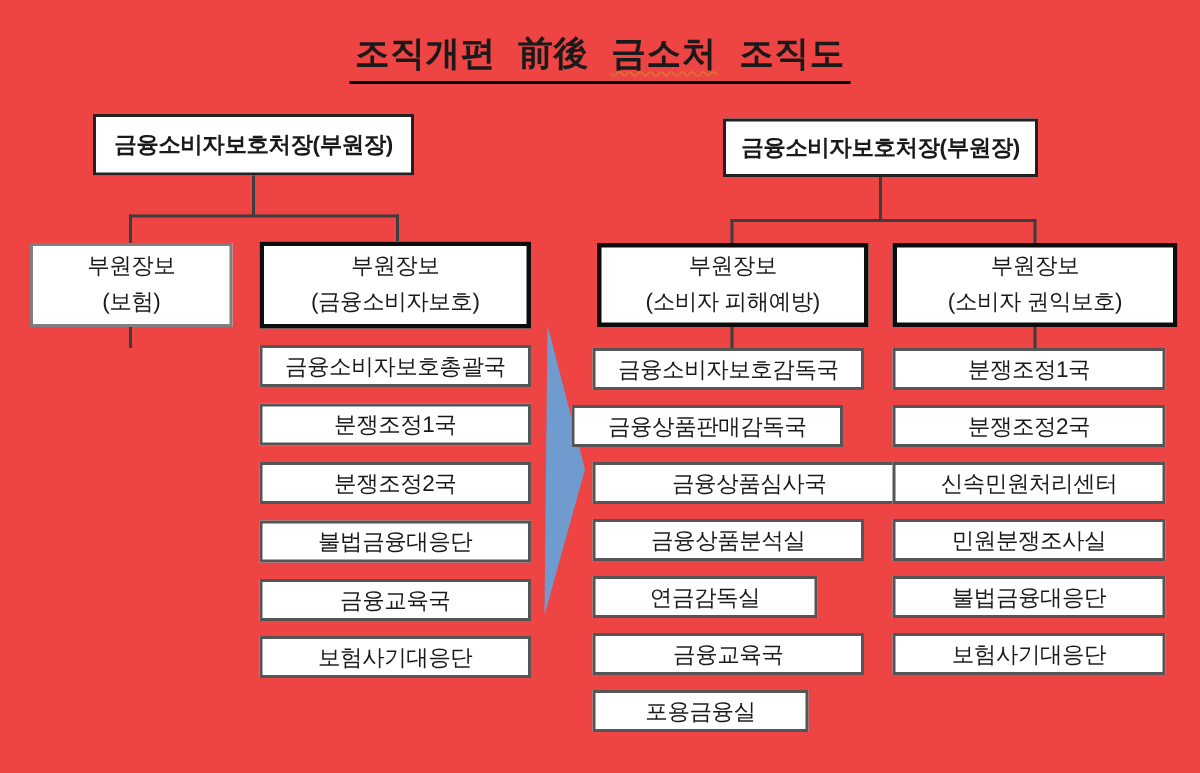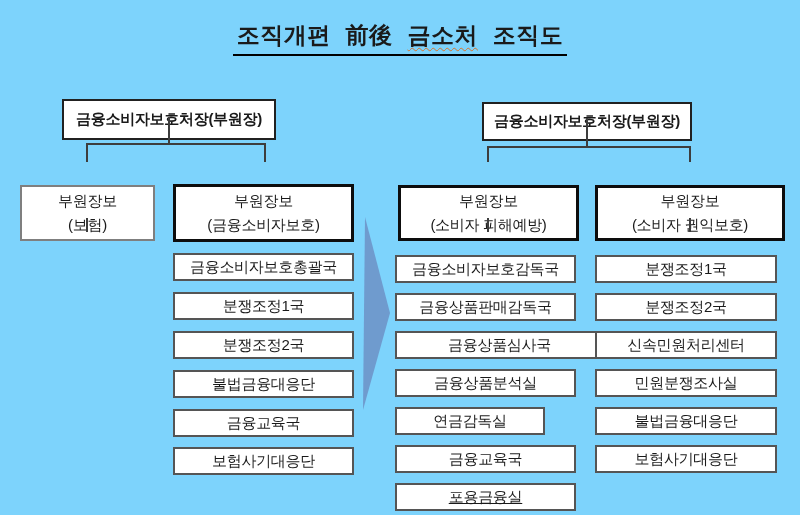--- a/index.html
+++ b/index.html
@@ -1,35 +1,34 @@
 <!DOCTYPE html>
 <html><head>
 <meta charset="utf-8">
 <style>
   html,body{margin:0;padding:0;background:#ffffff;}
   .canvas{
-    position:relative;width:800px;height:515px;background:#7dd3fc;overflow:hidden;
+    position:relative;width:800px;height:515px;background:#ef4444;overflow:hidden;
     font-family:"Liberation Sans","DejaVu Sans",sans-serif;color:#1a1a1a;
   }
   .title-wrap{
     position:absolute;top:20px;left:0;width:800px;text-align:center;
   }
   .title-inner{
     display:inline-block;font-size:23px;font-weight:bold;letter-spacing:0.5px;
     word-spacing:8px;border-bottom:2px solid #000;padding:0 4px 3px 4px;
   }
   .squiggle{
     text-decoration:underline wavy #d9742b;
     text-decoration-thickness:1px;text-underline-offset:4px;
   }
   .box{
     position:absolute;display:flex;align-items:center;justify-content:center;
     text-align:center;background:#fff;box-sizing:border-box;
     white-space:pre-line;
-    margin-top:23px;
   }
   .head-box{border:2px solid #212121;font-size:15px;font-weight:bold;letter-spacing:-0.3px;}
   .vice-box{font-size:15px;line-height:24px;letter-spacing:-0.3px;}
   .vice-gray{border:2px solid #7f7f7f;}
   .vice-bold{border:3px solid #0d0d0d;}
   .note-box{
     border:1px dashed #9e9e9e;font-size:15px;line-height:34px;letter-spacing:-0.3px;
   }
   .dept-box{
     border:2px solid #555555;font-size:15px;height:28px;letter-spacing:-0.3px;
@@ -86,26 +85,26 @@
 
   <div class="box vice-box vice-bold" style="left:398px;top:162px;width:181px;height:56px;">부원장보
 (소비자 피해예방)</div>
   <div class="box vice-box vice-bold" style="left:595px;top:162px;width:190px;height:56px;">부원장보
 (소비자 권익보호)</div>
 
   <div class="line vline" style="left:487px;top:218px;height:14px;"></div>
   <div class="line vline" style="left:689px;top:218px;height:14px;"></div>
 
   <div class="box dept-box" style="left:395px;top:232px;width:181px;">금융소비자보호감독국</div>
-  <div class="box dept-box" style="left:395px;top:270px;width:181px;">금융상품판매감독국</div>
+  <div class="box dept-box" style="left:381px;top:270px;width:181px;">금융상품판매감독국</div>
   <div class="box dept-box" style="left:395px;top:308px;width:209px;">금융상품심사국</div>
   <div class="box dept-box" style="left:395px;top:346px;width:181px;text-align:center;">금융상품분석실</div>
   <div class="box dept-box" style="left:395px;top:384px;width:150px;">연금감독실</div>
   <div class="box dept-box" style="left:395px;top:422px;width:181px;">금융교육국</div>
-  <div class="box dept-box" style="left:395px;top:460px;width:181px;text-decoration:underline;">포용금융실</div>
+  <div class="box dept-box" style="left:395px;top:460px;width:144px;">포용금융실</div>
 
   <div class="box dept-box" style="left:595px;top:232px;width:182px;">분쟁조정1국</div>
   <div class="box dept-box" style="left:595px;top:270px;width:182px;">분쟁조정2국</div>
   <div class="box dept-box" style="left:595px;top:346px;width:182px;">민원분쟁조사실</div>
   <div class="box dept-box" style="left:595px;top:308px;width:182px;">신속민원처리센터</div>
   <div class="box dept-box" style="left:595px;top:384px;width:182px;">불법금융대응단</div>
   <div class="box dept-box" style="left:595px;top:422px;width:182px;">보험사기대응단</div>
 
 </div>
 

